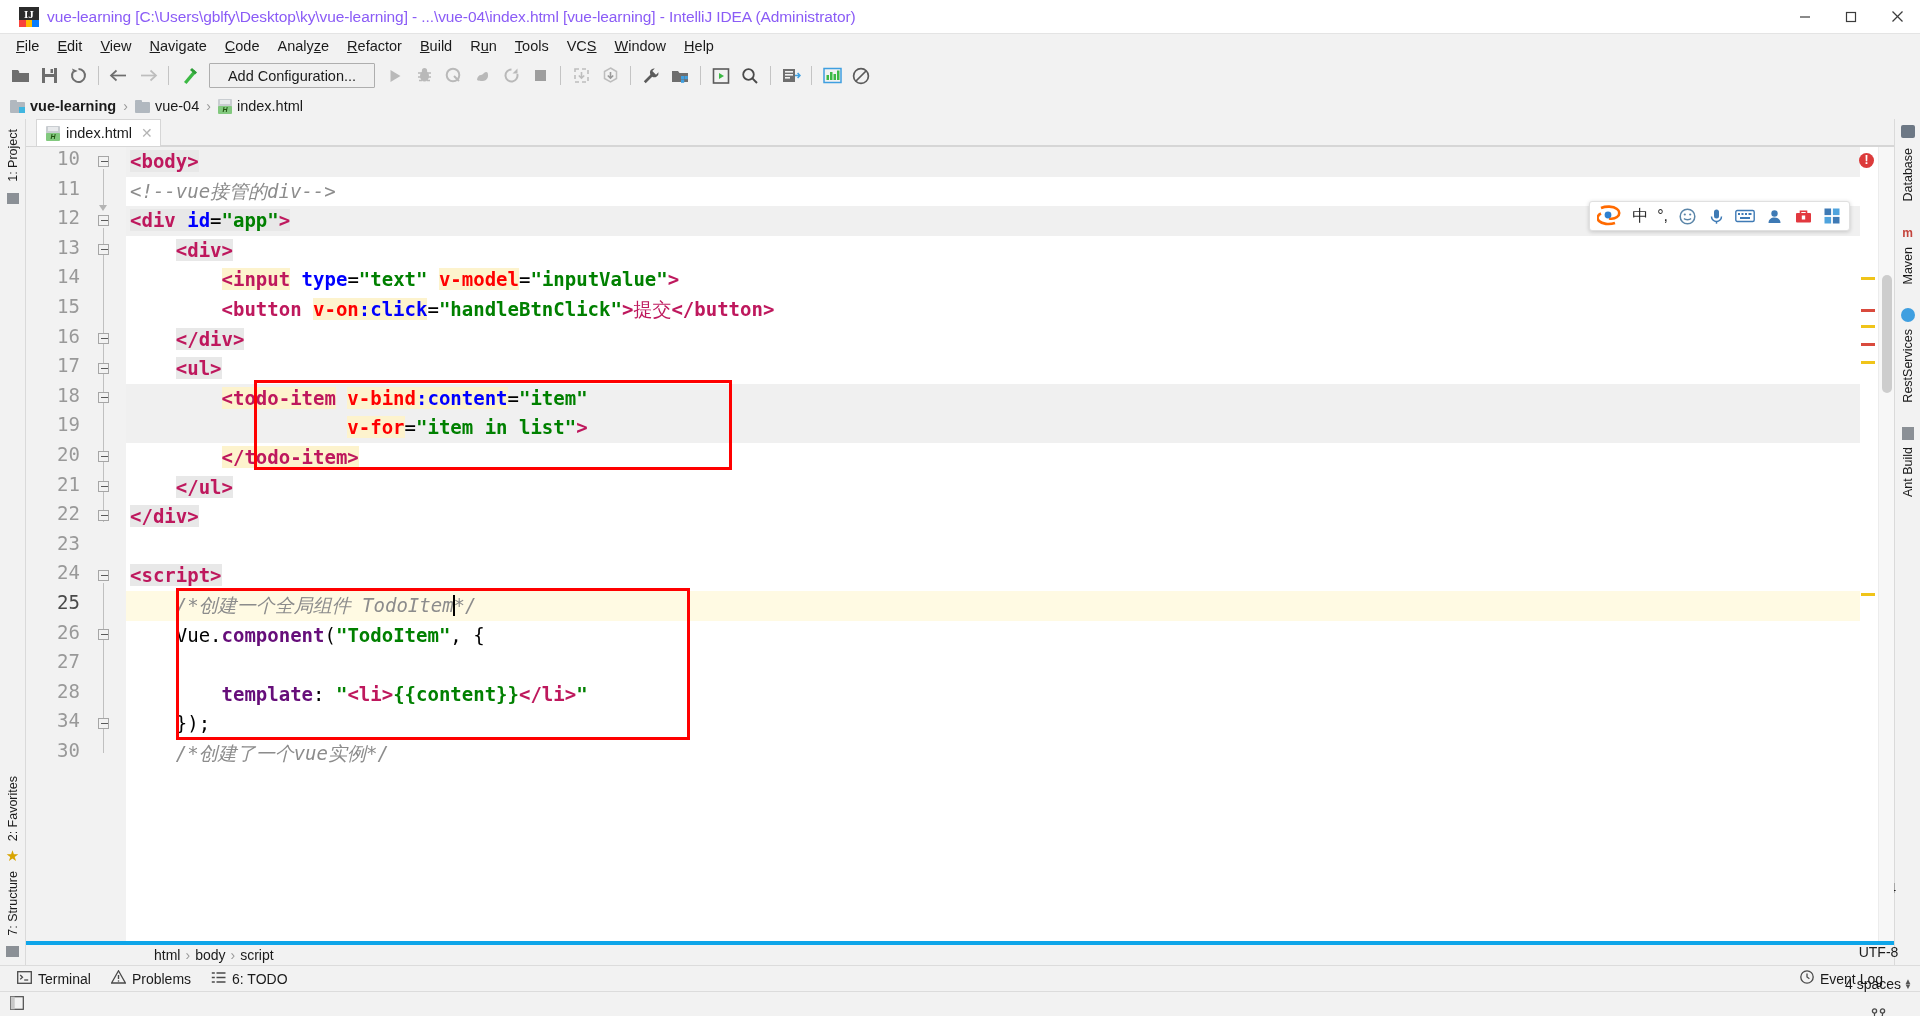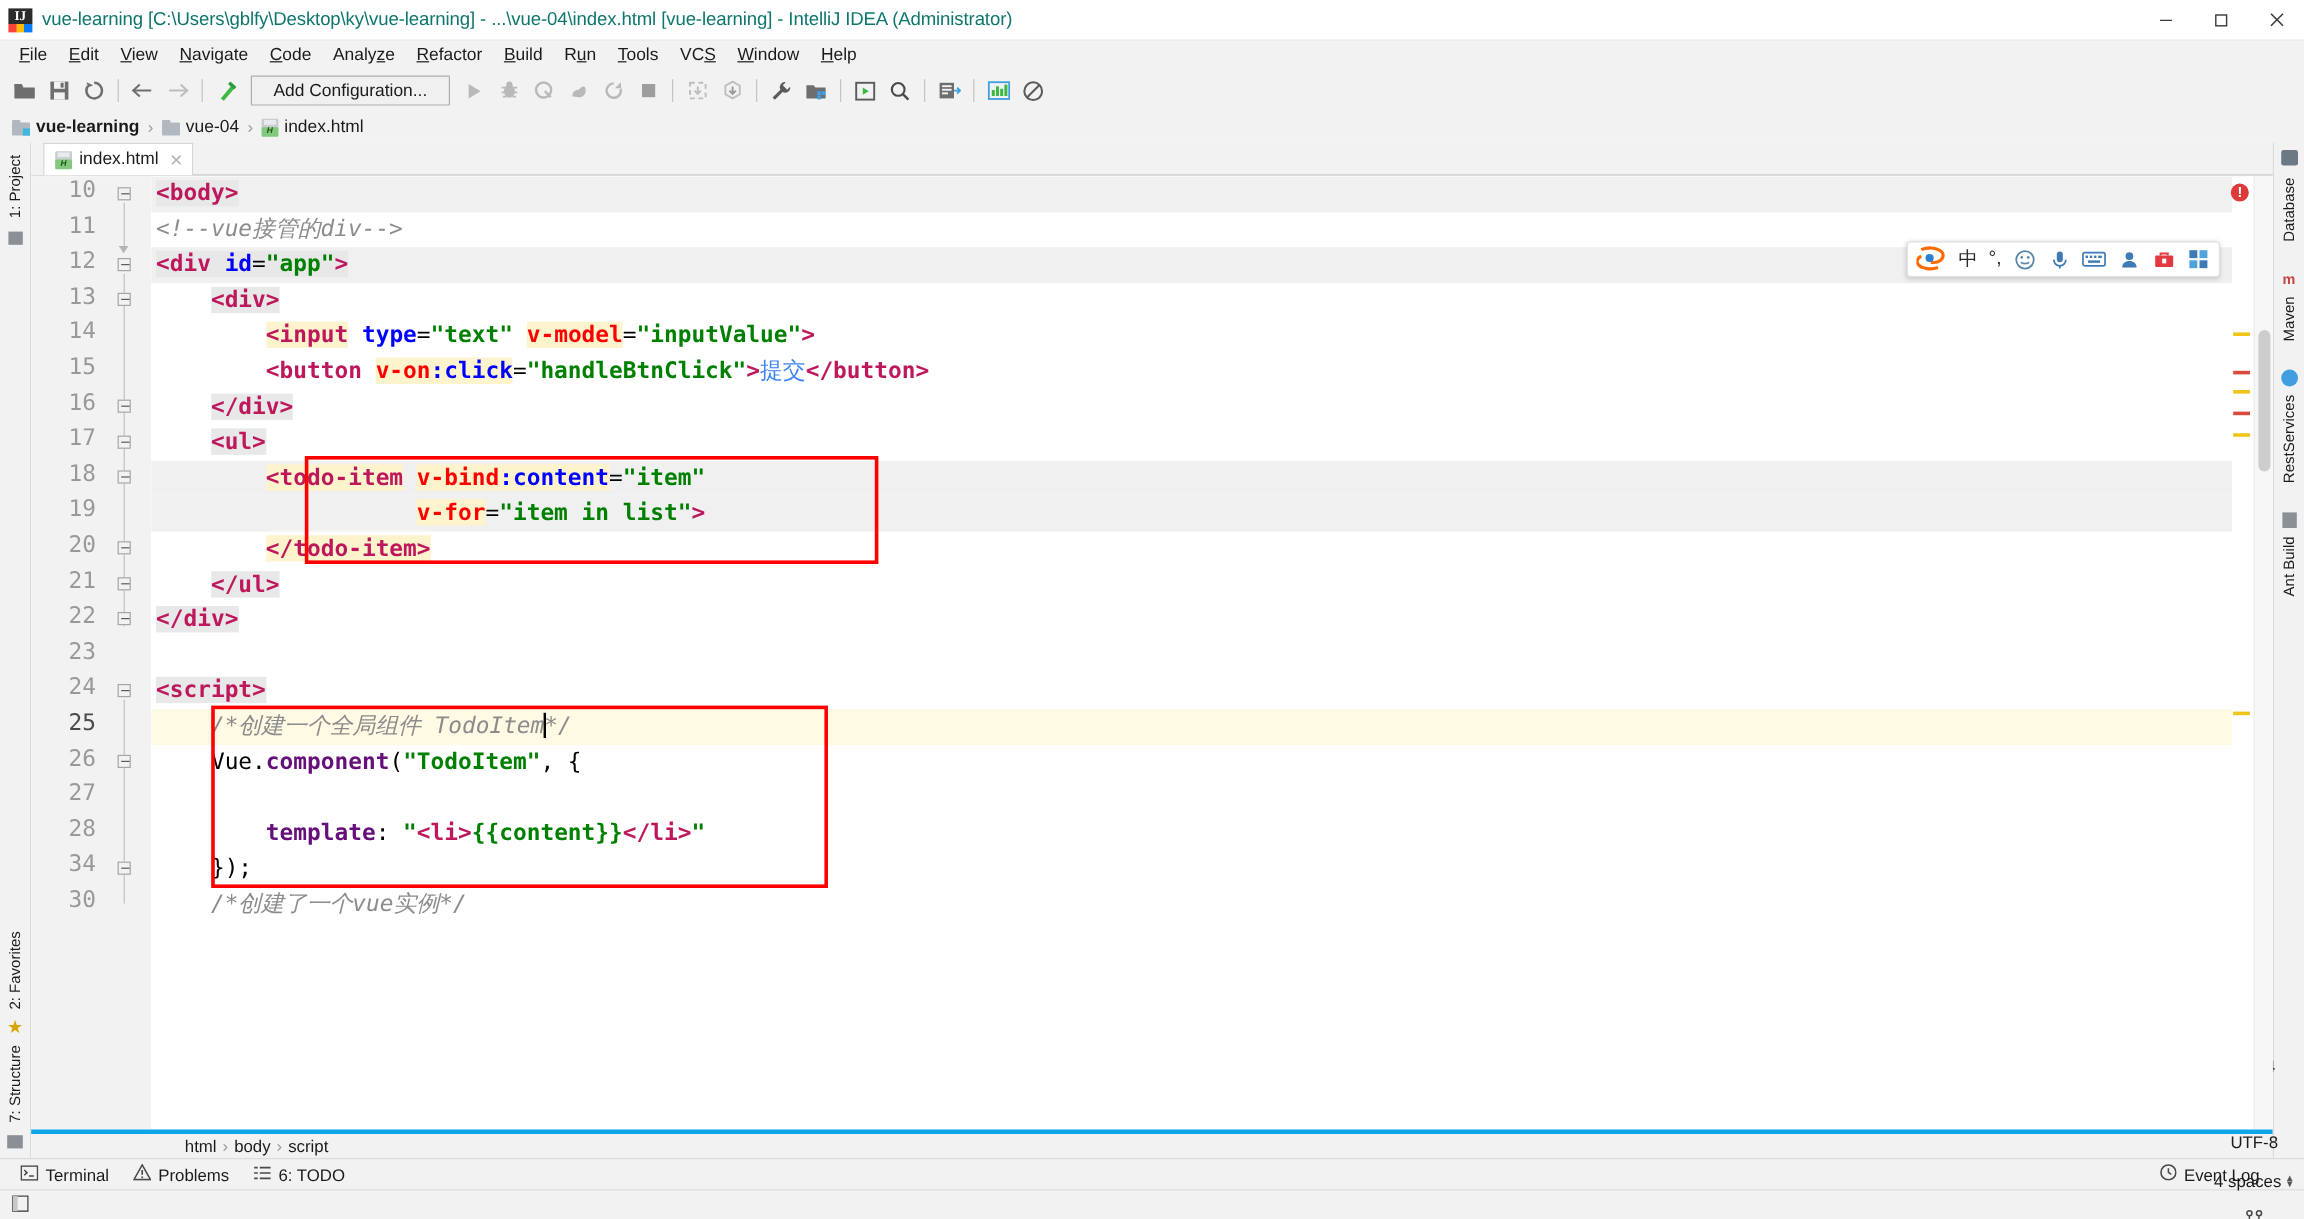--- a/index.html
+++ b/index.html
@@ -10,27 +10,27 @@
     background:#f2f2f2; overflow:hidden;
     -webkit-font-smoothing:antialiased;
   }
   .app { width:1920px; height:1016px; display:flex; flex-direction:column; background:#f2f2f2; }
 
   
   .titlebar {
     height:34px; background:#ffffff; display:flex; align-items:center;
     border-bottom:1px solid #e4e4e4; flex:0 0 34px;
   }
-  .title-icon { width:20px; height:20px; margin:0 8px 0 7px; position:relative; flex:0 0 20px; }
+  .title-icon { width:20px; height:20px; margin:0 8px 0 19px; position:relative; flex:0 0 20px; }
   .ti-a { position:absolute; left:0; top:0; width:20px; height:13px; background:#2b2b2b; }
   .ti-b { position:absolute; left:0; top:13px; width:7px; height:7px; background:#f9423a; }
   .ti-c { position:absolute; left:7px; top:13px; width:6px; height:7px; background:#ffbb00; }
   .ti-d { position:absolute; left:13px; top:13px; width:7px; height:7px; background:#087cfa; }
   .ti-j { position:absolute; left:5px; top:1px; color:#fff; font-size:11px; font-weight:bold; font-family:"Liberation Serif",serif; }
-  .title-text { font-size:15.5px; color:#0f766e; white-space:nowrap; letter-spacing:-0.1px; }
+  .title-text { font-size:15.5px; color:#8b5cf6; white-space:nowrap; letter-spacing:-0.1px; }
   .win-btns { margin-left:auto; display:flex; height:34px; }
   .win-btn { width:46px; height:34px; display:flex; align-items:center; justify-content:center; color:#3c3c3c; }
 
   
   .menubar { height:24px; background:#f2f2f2; display:flex; align-items:center; padding-left:7px; flex:0 0 24px; }
   .menu-item { font-size:14.5px; color:#1b1b1b; padding:2px 9px; white-space:nowrap; cursor:default; }
   .menu-item u { text-decoration:underline; text-underline-offset:1px; }
 
   
   .toolbar { height:35px; background:#f2f2f2; display:flex; align-items:center; padding-left:6px; flex:0 0 35px; gap:1px; }
@@ -101,21 +101,21 @@
   .cl { position:absolute; left:0; white-space:pre; height:29.6px; line-height:29.6px; }
   .rowhl { position:absolute; left:0; right:0; height:29.6px; }
   .rowhl.grey { background:#f0f0f0; }
   .rowhl.yellow { background:#fffae3; }
 
   .t-tag   { color:#be185d; font-weight:bold; }
   .t-attr-b{ color:#0000ff; font-weight:bold; }
   .t-str   { color:#008000; font-weight:bold; }
   .t-cmt   { color:#8c8c8c; font-style:italic; }
   .t-red   { color:#ff0000; font-weight:bold; }
-  .t-txt   { color:#3b82f6;text-align:center; }
+  .t-txt   { color:#be185d;text-align:center; }
   .t-prop  { color:#660e7a; font-weight:bold; }
   .t-plain { color:#000000; }
   .hl-y    { background:#fdf3cd; }
   .hl-g    { background:#e8e8e8; }
 
   .redbox { position:absolute; border:3px solid #ff0000; pointer-events:none; }
   .caret { display:inline-block; width:2px; height:21px; background:#000; vertical-align:-4px; margin:0 -1px; }
 
   
   .markers { width:18px; flex:0 0 18px; background:#fff; position:relative; }

